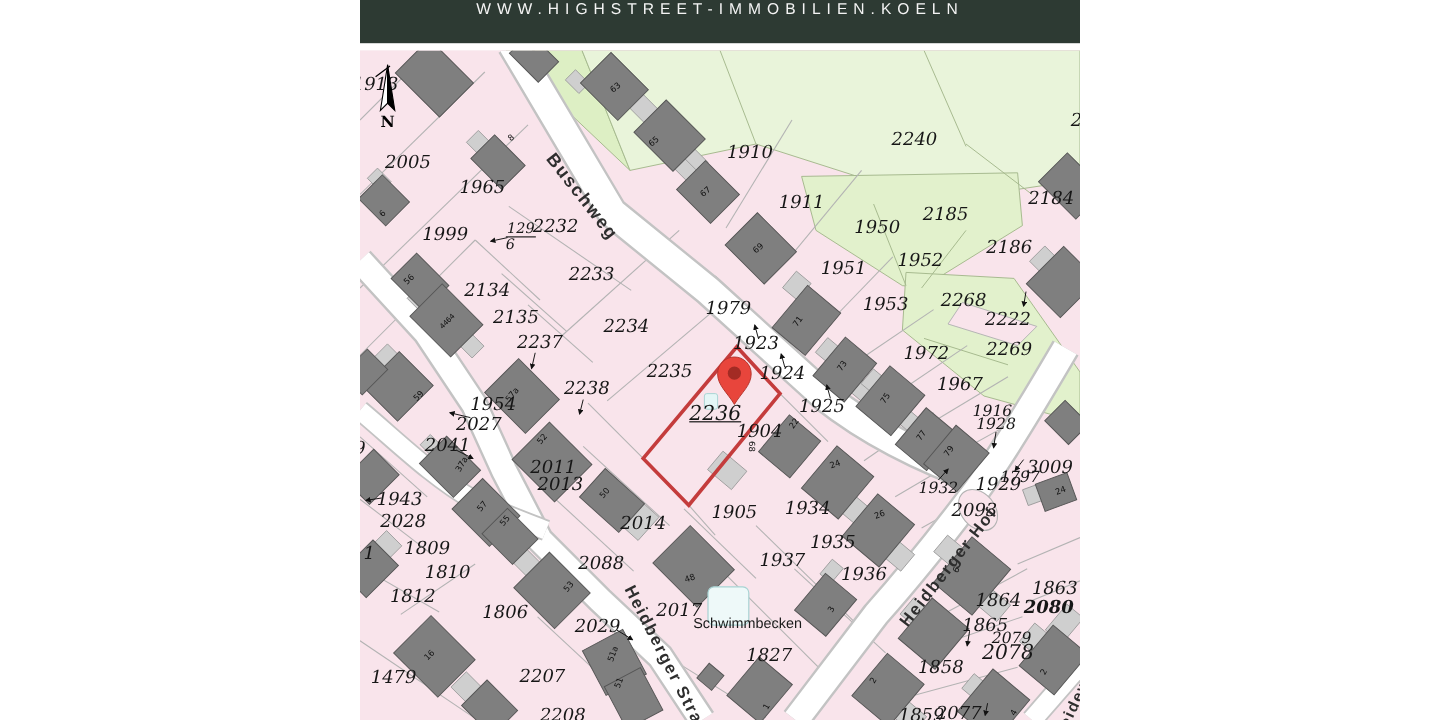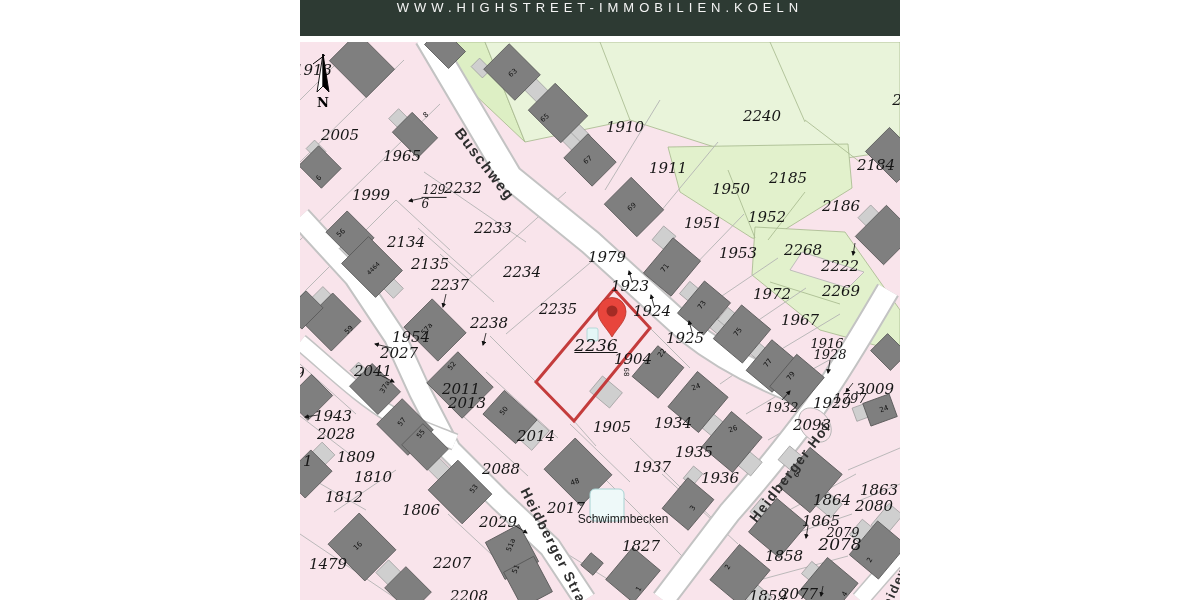--- a/index.html
+++ b/index.html
@@ -296,21 +296,21 @@
           <span class="plbl" style="left: 500px; top: 278px; transform: translate(-50%, -50%) rotate(0deg);">1967</span>
           <span class="plbl" style="left: 527px; top: 301px; font-size: 13px; transform: translate(-50%, -50%) rotate(0deg);">1916</span>
           <span class="plbl" style="left: 530px; top: 312px; font-size: 13px; transform: translate(-50%, -50%) rotate(0deg);">1928</span>
           <span class="plbl" style="left: 482px; top: 365px; font-size: 13px; transform: translate(-50%, -50%) rotate(0deg);">1932</span>
           <span class="plbl" style="left: 532px; top: 361px; transform: translate(-50%, -50%) rotate(0deg);">1929</span>
           <span class="plbl" style="left: 575px; top: 347px; transform: translate(-50%, -50%) rotate(0deg);">3009</span>
           <span class="plbl" style="left: 550px; top: 356px; font-size: 13px; transform: translate(-50%, -50%) rotate(0deg);">1797</span>
           <span class="plbl" style="left: 512px; top: 383px; transform: translate(-50%, -50%) rotate(0deg);">2093</span>
           <span class="plbl" style="left: 532px; top: 458px; transform: translate(-50%, -50%) rotate(0deg); text-align: right;">1864</span>
           <span class="plbl" style="left: 579px; top: 448px; transform: translate(-50%, -50%) rotate(0deg);">1863</span>
-          <span class="plbl" style="left: 574px; top: 464px; transform: translate(-50%, -50%) rotate(0deg);">2080</span>
+          <span class="plbl" style="left: 574px; top: 464px; transform: translate(-50%, -50%) rotate(0deg); font-weight: bold;">2080</span>
           <span class="plbl" style="left: 521px; top: 479px; transform: translate(-50%, -50%) rotate(0deg);">1865</span>
           <span class="plbl" style="left: 543px; top: 490px; font-size: 13px; transform: translate(-50%, -50%) rotate(0deg);">2079</span>
           <span class="plbl" style="left: 540px; top: 502px; font-size: 17px; transform: translate(-50%, -50%) rotate(0deg);">2078</span>
           <span class="plbl" style="left: 484px; top: 514px; transform: translate(-50%, -50%) rotate(0deg);">1858</span>
           <span class="plbl" style="left: 468px; top: 554px; transform: translate(-50%, -50%) rotate(0deg);">1859</span>
           <span class="plbl" style="left: 499px; top: 552px; transform: translate(-50%, -50%) rotate(0deg);">2077</span>
           <span class="plbl" style="left: 597px; top: 58px; transform: translate(-50%, -50%) rotate(0deg);">2</span>
           <span class="plbl" style="left: 0px; top: 331px; transform: translate(-50%, -50%) rotate(0deg);">9</span>
           <span class="plbl" style="left: 3px; top: 419px; transform: translate(-50%, -50%) rotate(0deg);">11</span>
           <span class="hlbl" style="left: 126px; top: 73px; transform: translate(-50%, -50%) rotate(-40deg);">8</span>

